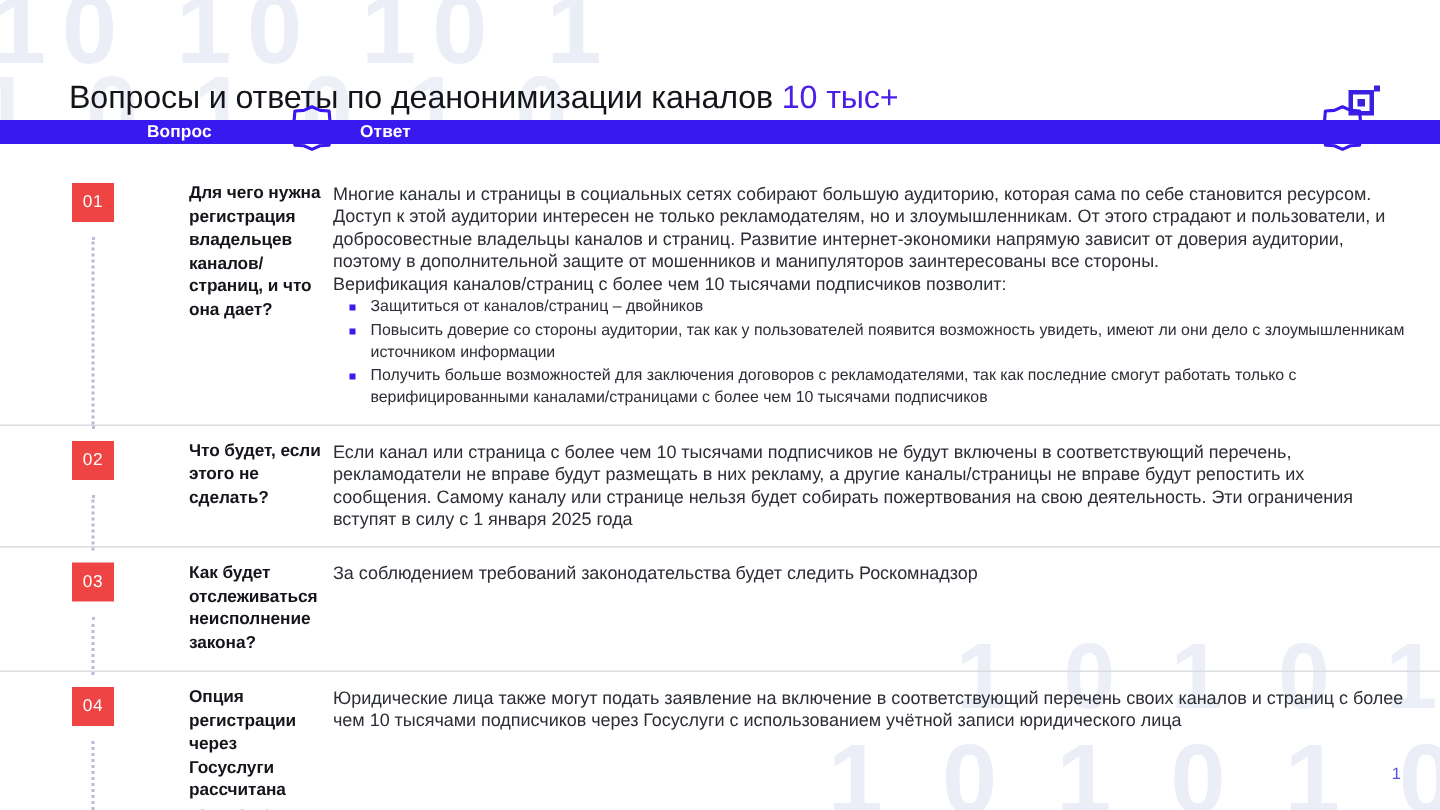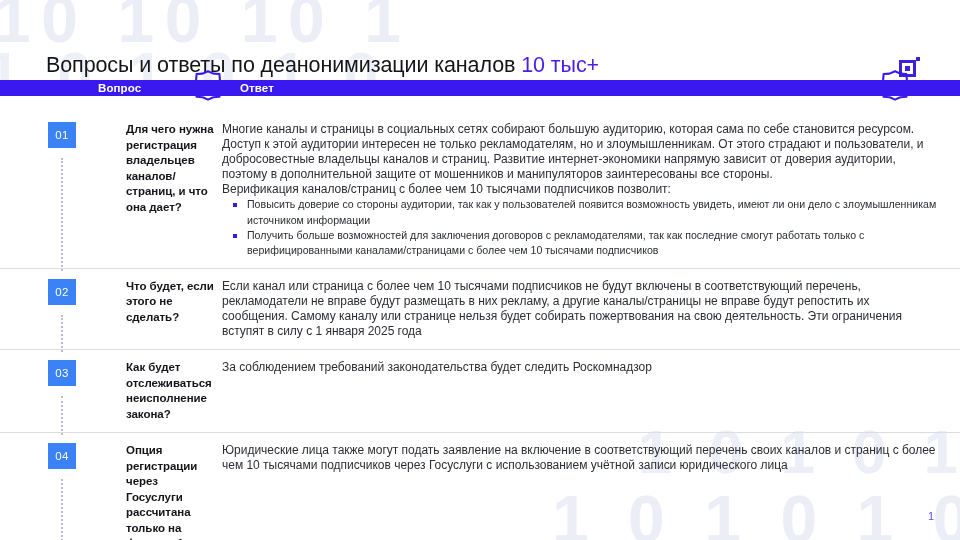--- a/index.html
+++ b/index.html
@@ -153,21 +153,21 @@
   .row:last-child { border-bottom: none; }
 
   .col-num {
     flex: 0 0 48px;
     padding-left: 48px;
     position: relative;
   }
   .num-badge {
     width: 28px;
     height: 26px;
-    background: #3b82f6;
+    background: #ef4444;
     color: #ffffff;
     font-size: 11.5px;
     font-weight: 500;
     letter-spacing: 0.4px;
     display: flex;
     align-items: center;
     justify-content: center;
     position: relative;
     z-index: 2;
   }
@@ -288,20 +288,21 @@
       </div>
       <div class="col-q">
         <div class="q-text">Для чего нужна регистрация владельцев каналов/страниц, и что она дает?</div>
       </div>
       <div class="col-a">
         <div class="a-text">
           <p>Многие каналы и страницы в социальных сетях собирают большую аудиторию, которая сама по себе становится ресурсом. Доступ к этой аудитории интересен не только рекламодателям, но и злоумышленникам. От этого страдают и пользователи, и добросовестные владельцы каналов и страниц. Развитие интернет-экономики напрямую зависит от доверия аудитории, поэтому в дополнительной защите от мошенников и манипуляторов заинтересованы все стороны.</p>
           <p>Верификация каналов/страниц с более чем 10 тысячами подписчиков позволит:</p>
         </div>
         <ul class="a-list">
+          <li>Защититься от каналов/страниц – двойников</li>
           <li>Повысить доверие со стороны аудитории, так как у пользователей появится возможность увидеть, имеют ли они дело с злоумышленникам источником информации</li>
           <li>Получить больше возможностей для заключения договоров с рекламодателями, так как последние смогут работать только с верифицированными каналами/страницами с более чем 10 тысячами подписчиков</li>
         </ul>
       </div>
     </div>
     <div class="row">
       <div class="col-num">
         <div class="num-badge">02</div>
         <div class="connector"></div>
       </div>

